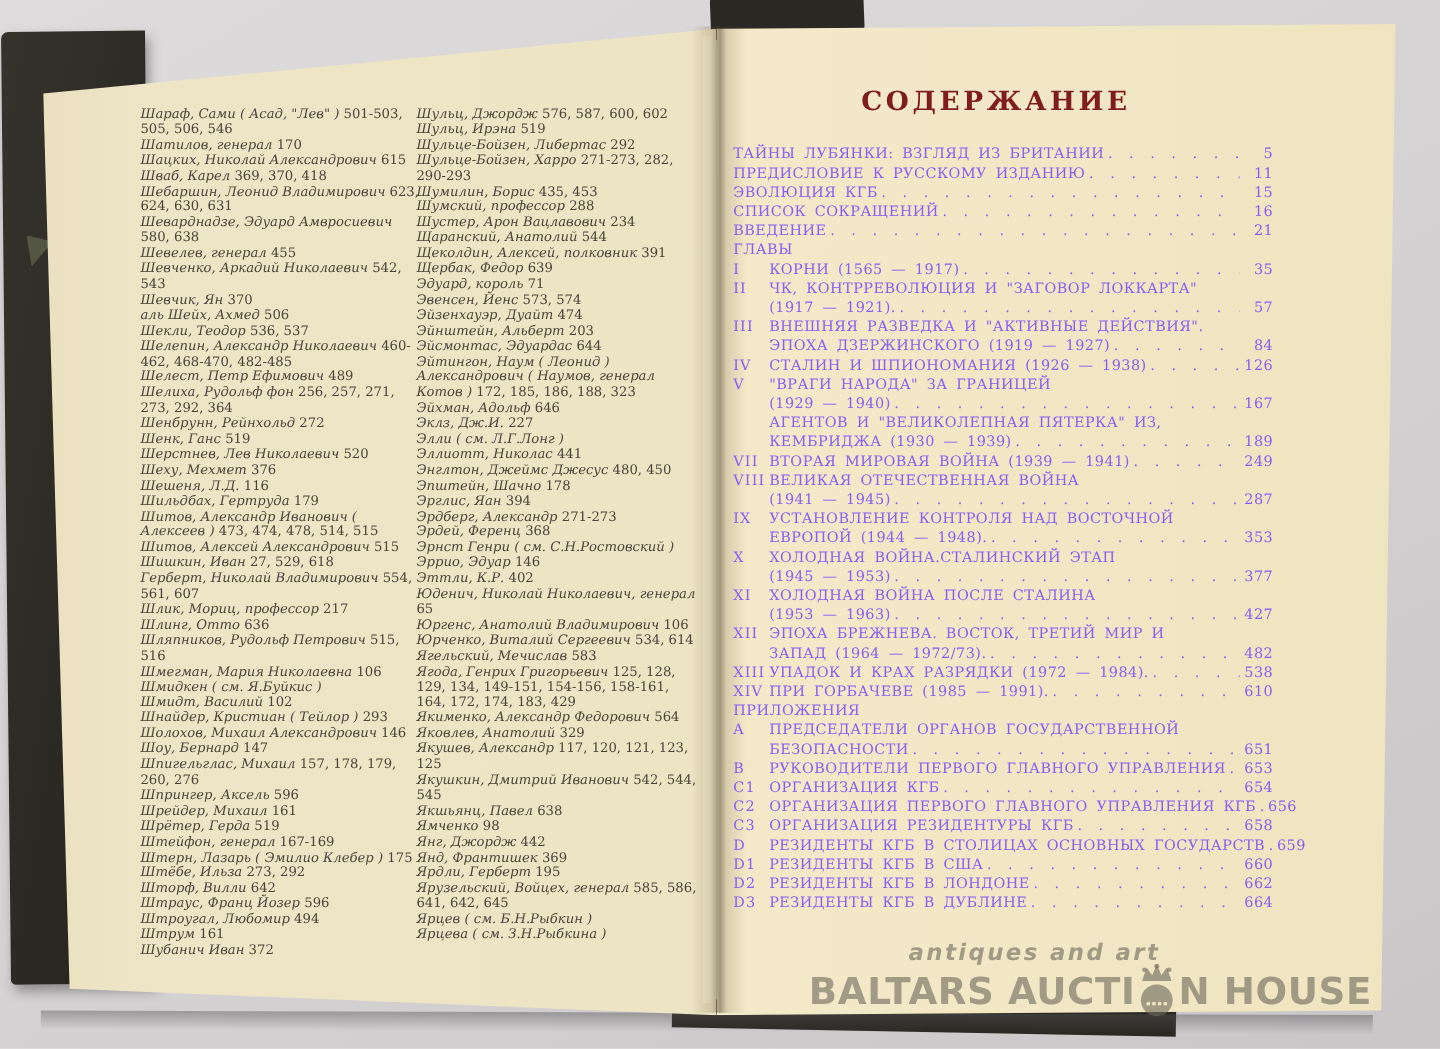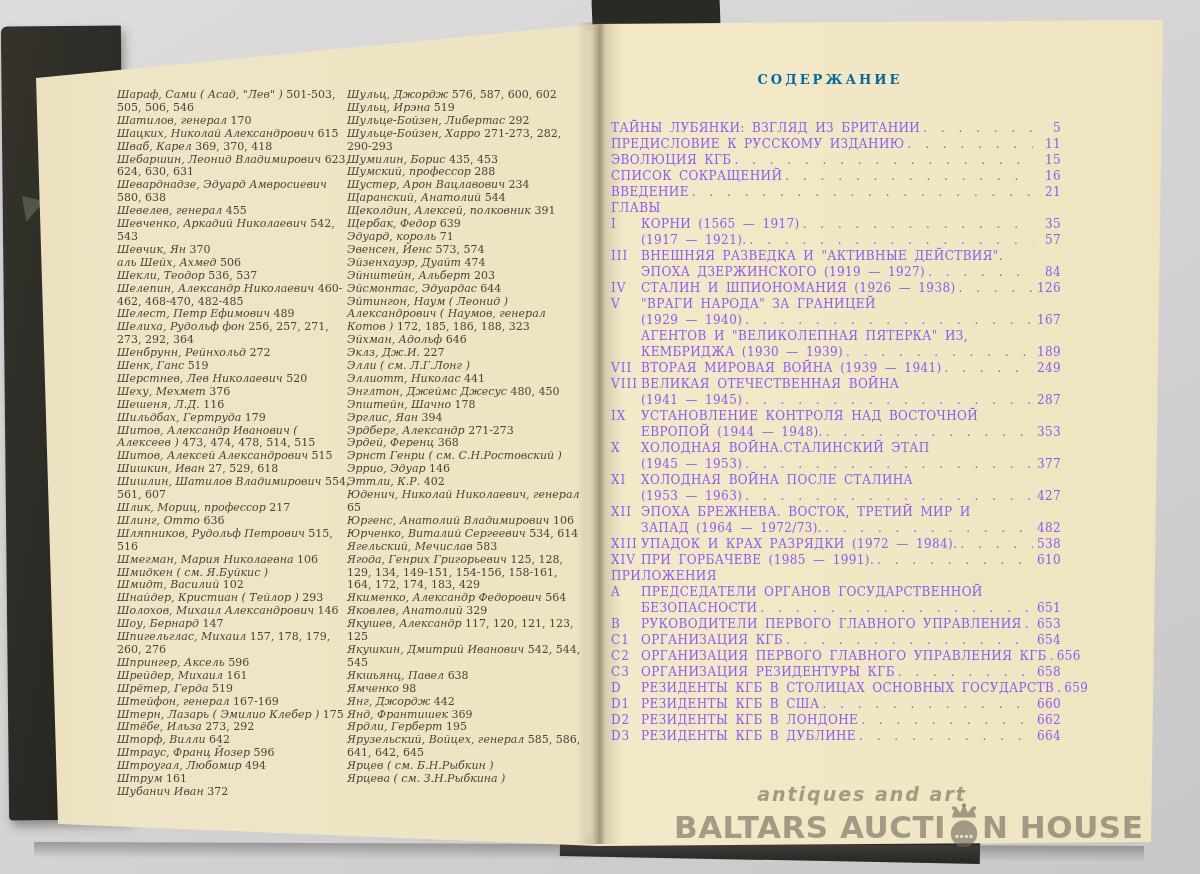--- a/index.html
+++ b/index.html
@@ -34,22 +34,22 @@
                 background:linear-gradient(to right,rgba(92,76,44,0) 0%,rgba(92,76,44,.22) 38%,rgba(58,48,28,.45) 52%,rgba(92,76,44,.18) 64%,rgba(92,76,44,0) 100%); }
 
   
   .idx-col { width:237px; color:#4c443a; font-size:11px; line-height:12.9px; letter-spacing:0; }
   #idx-col1 { left:117px; top:89px; }
   #idx-col2 { left:347px; top:89px; }
   .entry i { font-style:italic; }
   .entry span { font-style:normal; }
 
   
-  .toc-title { left:700px; top:72px; width:260px; text-align:center; font-size:13px; font-weight:600;
-               letter-spacing:3px; color:#0369a1; }
+  .toc-title { left:700px; top:72px; width:260px; text-align:center; font-size:22px; font-weight:600;
+               letter-spacing:3px; color:#7f1d1d; }
   #toc { left:611px; top:121px; width:450px; color:#8b5cf6; font-size:12px; word-spacing:3px; letter-spacing:.4px; }
   .toc-line { display:flex; align-items:baseline; height:16px; white-space:nowrap; }
   .toc-num  { flex:none; width:30px; letter-spacing:1px; }
   .toc-text { flex:none; }
   .dots { flex:1 1 0; min-width:6px; overflow:hidden; white-space:nowrap; letter-spacing:3.5px; padding:0 3px; }
   .toc-page { flex:none; min-width:28px; text-align:right; }
 
   
   .wm1 { left:742px; top:783px; width:240px; text-align:center; font-family:"DejaVu Sans",sans-serif;
          font-style:italic; font-weight:600; font-size:19px; letter-spacing:2px; color:rgba(112,107,94,.62); }
@@ -89,21 +89,21 @@
     <div class="entry"><i>Шелиха, Рудольф фон </i><span>256, 257, 271, 273, 292, 364</span></div>
     <div class="entry"><i>Шенбрунн, Рейнхольд </i><span>272</span></div>
     <div class="entry"><i>Шенк, Ганс </i><span>519</span></div>
     <div class="entry"><i>Шерстнев, Лев Николаевич </i><span>520</span></div>
     <div class="entry"><i>Шеху, Мехмет </i><span>376</span></div>
     <div class="entry"><i>Шешеня, Л.Д. </i><span>116</span></div>
     <div class="entry"><i>Шильдбах, Гертруда </i><span>179</span></div>
     <div class="entry"><i>Шитов, Александр Иванович ( Алексеев ) </i><span>473, 474, 478, 514, 515</span></div>
     <div class="entry"><i>Шитов, Алексей Александрович </i><span>515</span></div>
     <div class="entry"><i>Шишкин, Иван </i><span>27, 529, 618</span></div>
-    <div class="entry"><i>Шишлин, Шатилов Владимирович </i><span>554, 561, 607</span></div>
+    <div class="entry"><i>Герберт, Николай Владимирович </i><span>554, 561, 607</span></div>
     <div class="entry"><i>Шлик, Мориц, профессор </i><span>217</span></div>
     <div class="entry"><i>Шлинг, Отто </i><span>636</span></div>
     <div class="entry"><i>Шляпников, Рудольф Петрович </i><span>515, 516</span></div>
     <div class="entry"><i>Шмегман, Мария Николаевна </i><span>106</span></div>
     <div class="entry"><i>Шмидкен ( см. Я.Буйкис )</i></div>
     <div class="entry"><i>Шмидт, Василий </i><span>102</span></div>
     <div class="entry"><i>Шнайдер, Кристиан ( Тейлор ) </i><span>293</span></div>
     <div class="entry"><i>Шолохов, Михаил Александрович </i><span>146</span></div>
     <div class="entry"><i>Шоу, Бернард </i><span>147</span></div>
     <div class="entry"><i>Шпигельглас, Михаил </i><span>157, 178, 179, 260, 276</span></div>
@@ -197,20 +197,24 @@
     <div class="toc-line">
       <span class="toc-text">ГЛАВЫ</span>
     </div>
     <div class="toc-line">
       <span class="toc-num">I</span>
       <span class="toc-text">КОРНИ (1565 — 1917)</span>
       <span class="dots">. . . . . . . . . . . . . . . . . . . . . . . . . . . . . . . . . . . . . . . . . . . . . . . . . . . . . . . . . . . . </span>
       <span class="toc-page">35</span>
     </div>
     <div class="toc-line">
+      <span class="toc-num">II</span>
+      <span class="toc-text">ЧК, КОНТРРЕВОЛЮЦИЯ И "ЗАГОВОР ЛОККАРТА"</span>
+    </div>
+    <div class="toc-line">
       <span class="toc-num"></span>
       <span class="toc-text">(1917 — 1921).</span>
       <span class="dots">. . . . . . . . . . . . . . . . . . . . . . . . . . . . . . . . . . . . . . . . . . . . . . . . . . . . . . . . . . . . </span>
       <span class="toc-page">57</span>
     </div>
     <div class="toc-line">
       <span class="toc-num">III</span>
       <span class="toc-text">ВНЕШНЯЯ РАЗВЕДКА И "АКТИВНЫЕ ДЕЙСТВИЯ".</span>
     </div>
     <div class="toc-line">

